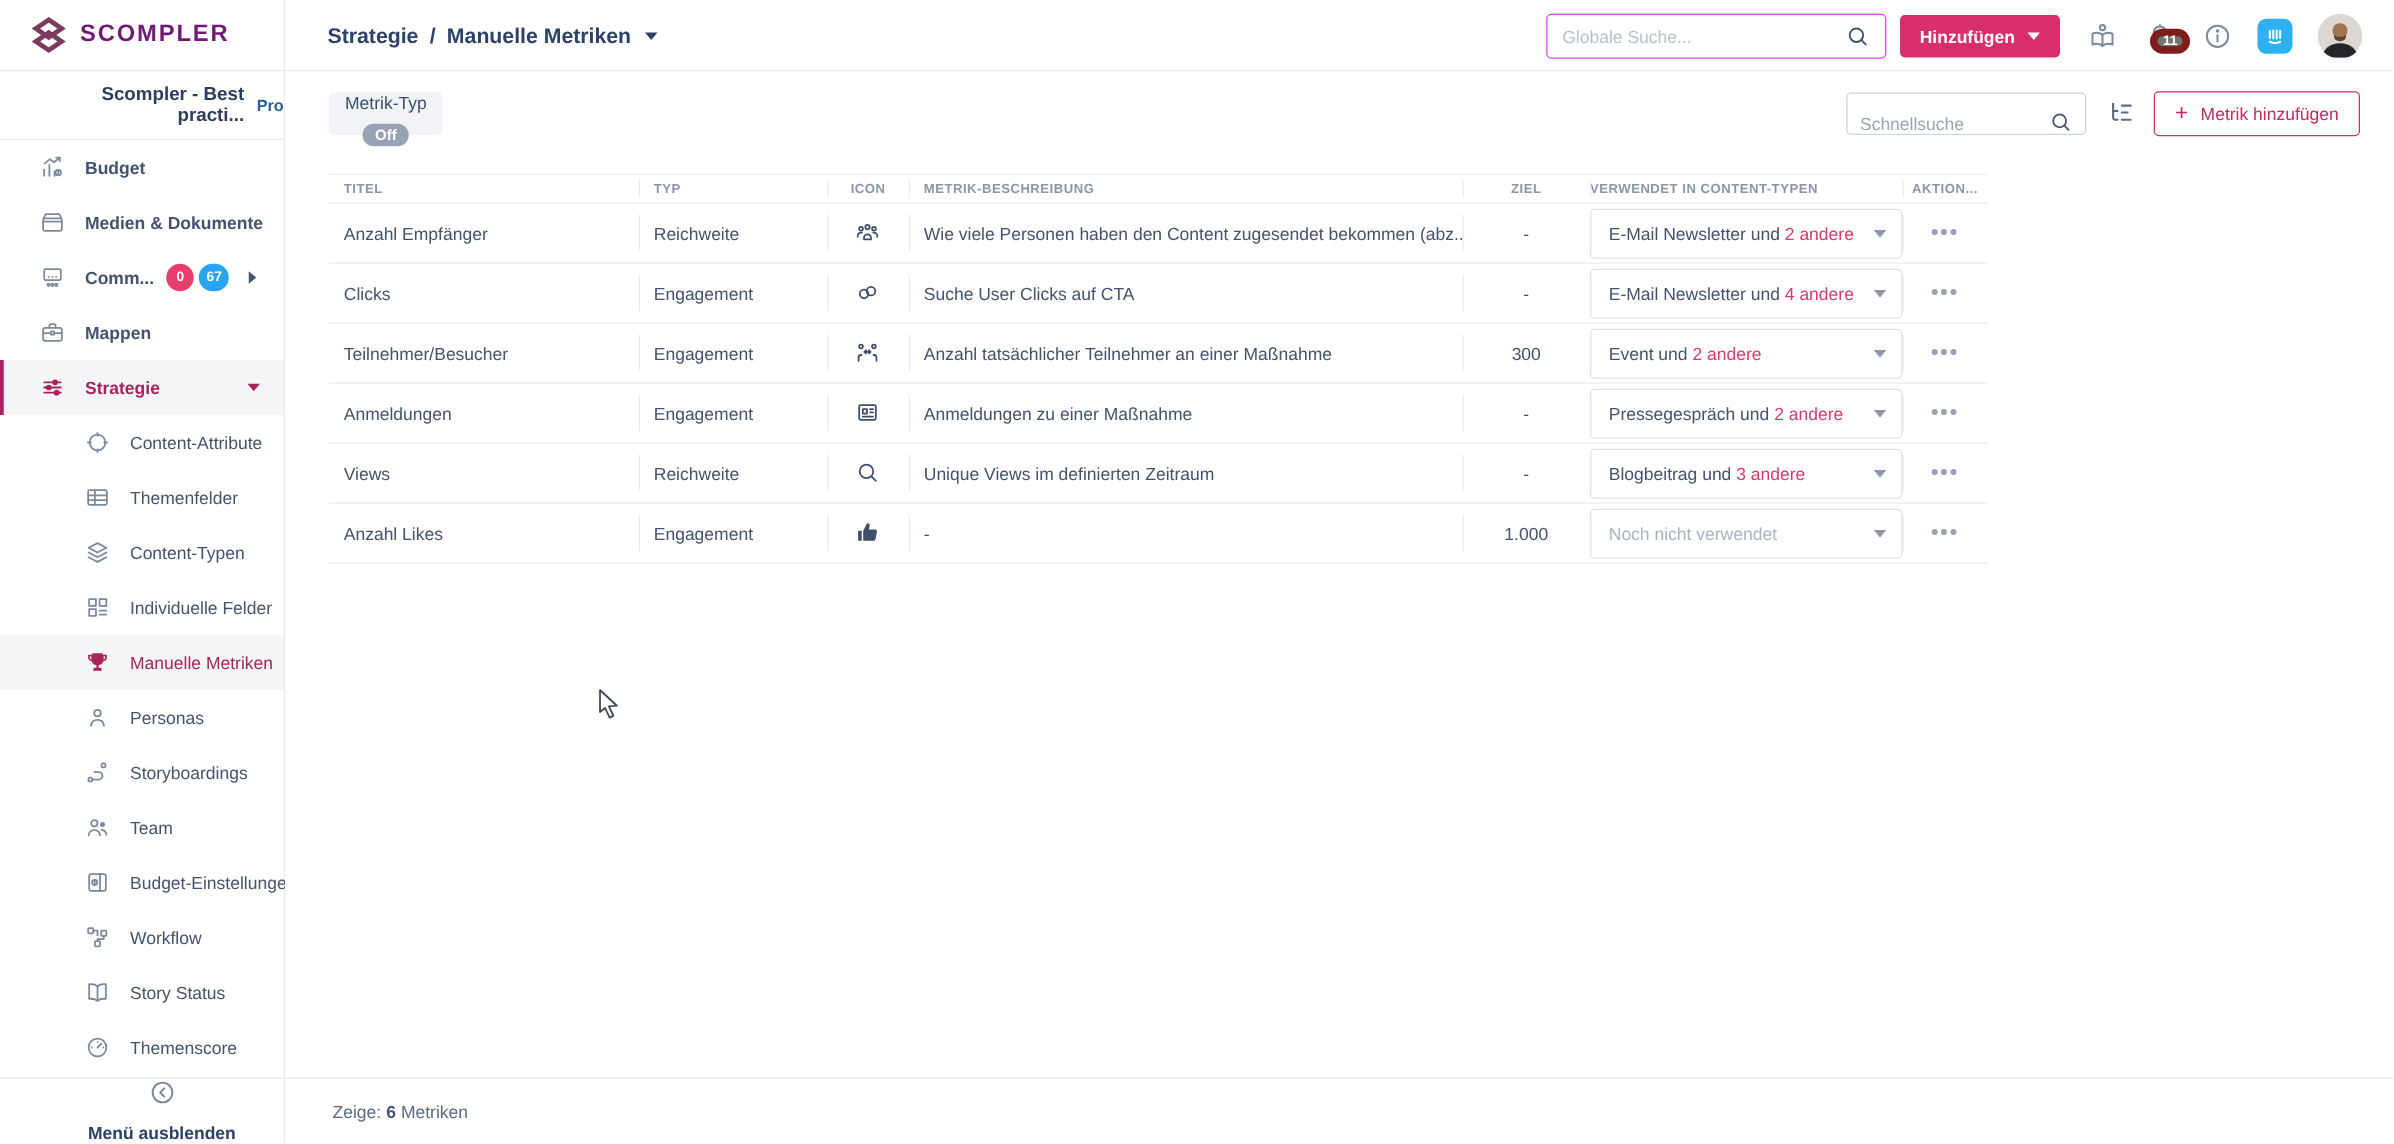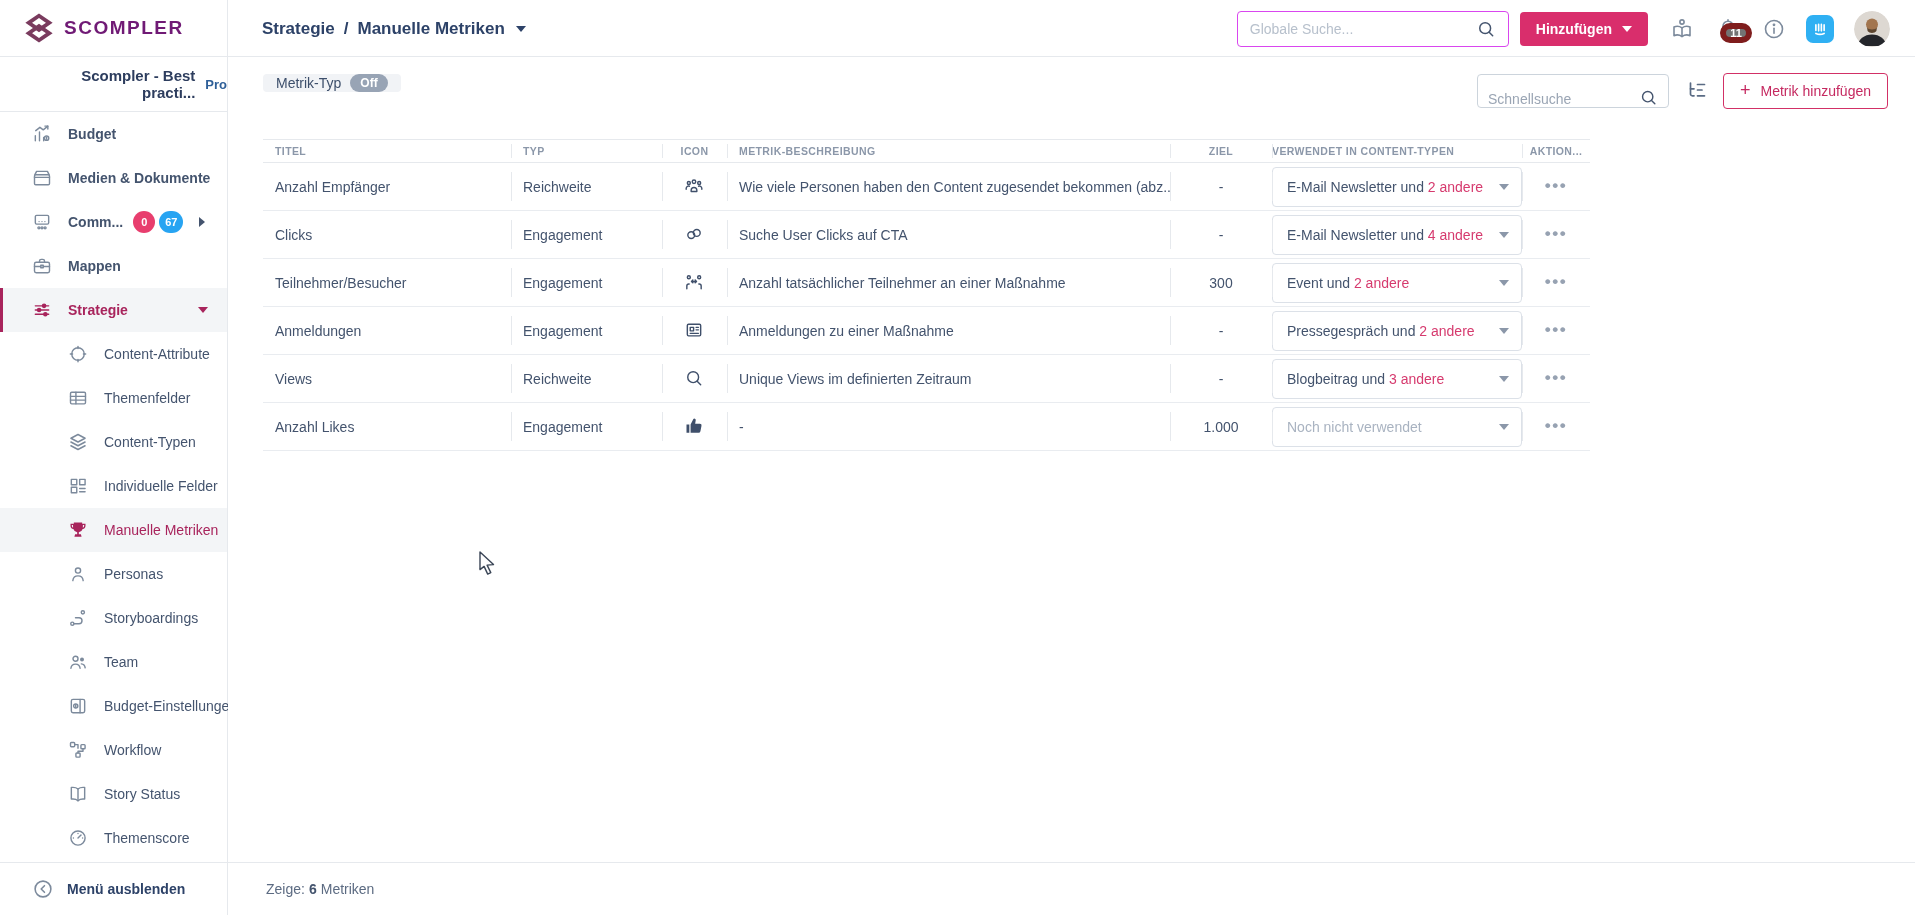--- a/index.html
+++ b/index.html
@@ -42,21 +42,21 @@
   .gsearch input::placeholder { color:#b7c0cc; }
   .btn-add { margin-left:11px; height:34px; background:#d92e6c; border:none; border-radius:4px; color:#fff; font-size:14px; font-weight:700; padding:16px 16px; display:flex; align-items:center; gap:10px; cursor:pointer; font-family:"Liberation Sans",sans-serif; }
   .btn-add .w-caret { width:0; height:0; border-left:5px solid transparent; border-right:5px solid transparent; border-top:6px solid #fff; }
   .tb-icon { width:24px; height:24px; color:#7c8a9c; margin-left:22px; cursor:pointer; position:relative; display:flex; align-items:center; justify-content:center; }
   .bell-wrap { position:relative; }
   .notif-badge { position:absolute; top:-10px; right:-12px; min-width:22px; height:20px; border-radius:10px; background:#737373; border:6px solid #7f1d1d; color:#fff; font-size:11px; font-weight:700; display:flex; align-items:center; justify-content:center; padding:0 4px;margin-top:16px; }
   .intercom { width:28px; height:28px; border-radius:7px; background:#2fb0f3; margin-left:20px; cursor:pointer; display:flex; align-items:center; justify-content:center; }
   .avatar { width:36px; height:36px; border-radius:50%; overflow:hidden; margin-left:20px; cursor:pointer; }
 
   .filterbar { position:absolute; top:57px; left:0; right:0; height:80px; background:#fff; }
-  .chip { position:absolute; left:35px; top:17px; height:18px; background:#f1f3f6; border-radius:4px; display:flex; align-items:center; gap:9px; padding:0 13px; cursor:pointer; }
+  .chip { position:absolute; left:35px; top:17px; height:34px; background:#f1f3f6; border-radius:4px; display:flex; align-items:center; gap:9px; padding:0 13px; cursor:pointer;flex-direction:column; }
   .chip-label { font-size:14px; color:#3d4f6b; }
   .chip-pill { background:#98a4b5; color:#fff; font-size:12px; font-weight:700; border-radius:10px; padding:2px 10px; }
   .filter-right { position:absolute; right:27px; top:17px; height:34px; display:flex; align-items:center; }
   .qsearch { width:192px; height:34px; border:1px solid #ccd4dc; border-radius:4px; display:flex; align-items:flex-end; padding:0 10px; gap:1px; }
   .qsearch input { border:none; outline:none; flex:1; width:80px; font-size:14px; color:#43536d; font-family:"Liberation Sans",sans-serif; }
   .qsearch input::placeholder { color:#9aa5b4; }
   .tree-btn { width:24px; height:24px; margin:0 14px 0 16px; color:#5a6b84; cursor:pointer; }
   .btn-add-metric { height:36px; background:#fff; border:1px solid #d23066; border-radius:4px; color:#c52960; font-size:14px; padding:0 16px; display:flex; align-items:center; gap:10px; cursor:pointer; font-family:"Liberation Sans",sans-serif; }
   .btn-add-metric .plus { font-size:18px; font-weight:400; line-height:1; margin-top:-2px; }
 
@@ -78,21 +78,21 @@
   .row-icon { width:22px; height:22px; color:#3f4f6a; }
   .dd { width:250px; height:40px; border:1px solid #dce1e8; border-radius:4px; display:flex; align-items:center; padding:0 12px 0 14px; cursor:pointer; background:#fff; }
   .dd-text { flex:1; font-size:14px; color:#43536d; white-space:nowrap; overflow:hidden; }
   .dd-text em { font-style:normal; color:#d63a6e; }
   .dd-text.placeholder { color:#a9b3c1; }
   .dd-caret { width:0; height:0; border-left:5px solid transparent; border-right:5px solid transparent; border-top:6px solid #8b97a9; }
   .dots { color:#97a2b2; font-size:17px; font-weight:700; letter-spacing:1.5px; cursor:pointer; line-height:0.4; }
 
   
   .bottombar { position:absolute; left:0; right:0; bottom:0; height:53px; border-top:1px solid #e6e9ed; background:#fff; display:flex; }
-  .bb-side { width:228px; border-right:1px solid #e6e9ed; display:flex; align-items:center; padding-left:32px; gap:13px; cursor:pointer; }
+  .bb-side { width:228px; border-right:1px solid #e6e9ed; display:flex; align-items:center; padding-left:32px; gap:13px; cursor:pointer;flex-direction:column; }
   .bb-side .mi-icon { width:22px; height:22px; color:#7c8a9c; }
   .bb-side-label { font-size:14px; font-weight:700; color:#2d4268; }
   .bb-main { flex:1; display:flex; align-items:center; padding-left:38px; font-size:14px; color:#5c6b82; gap:4px; }
   .bb-count { font-weight:700; color:#43536d; }
   .cursor { position:absolute; left:476px; top:550px; pointer-events:none; }
   svg { display:block; }
 </style>
 </head>
 <body>
 

